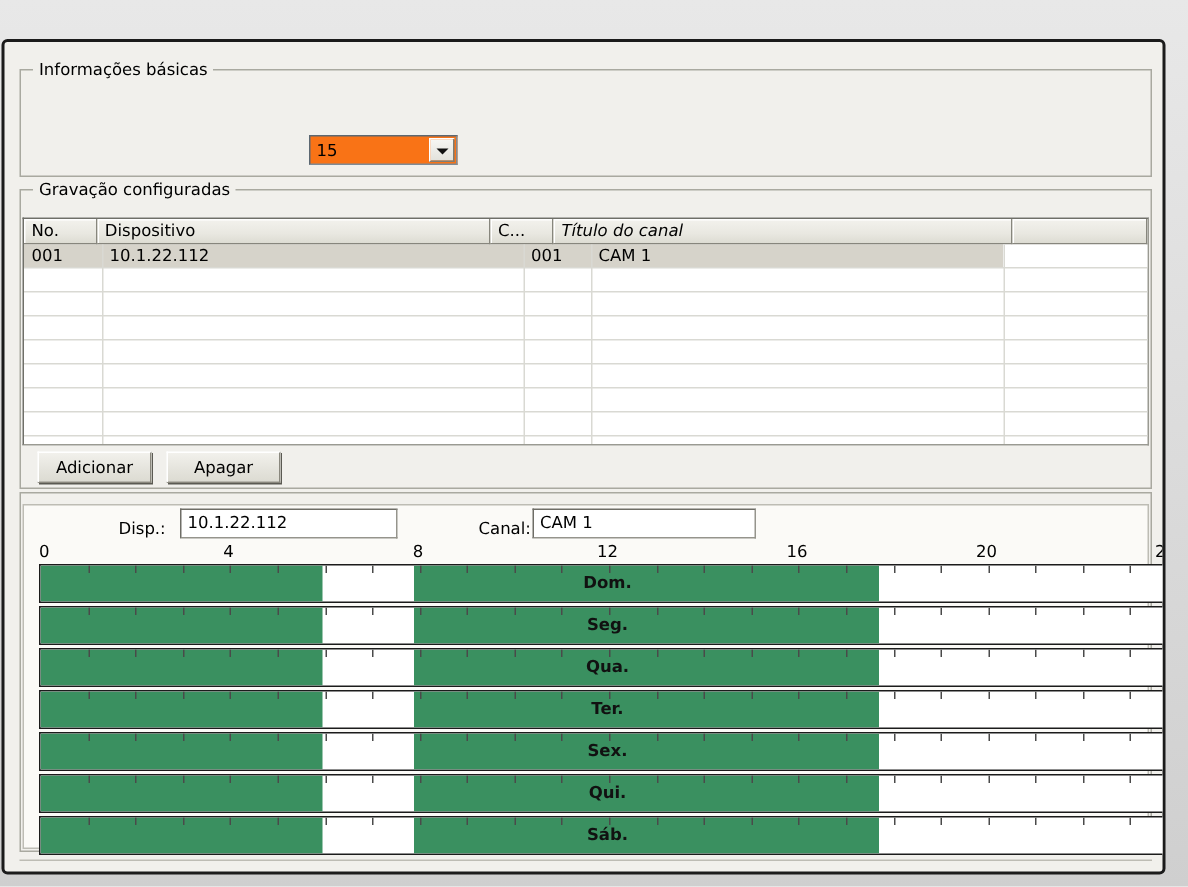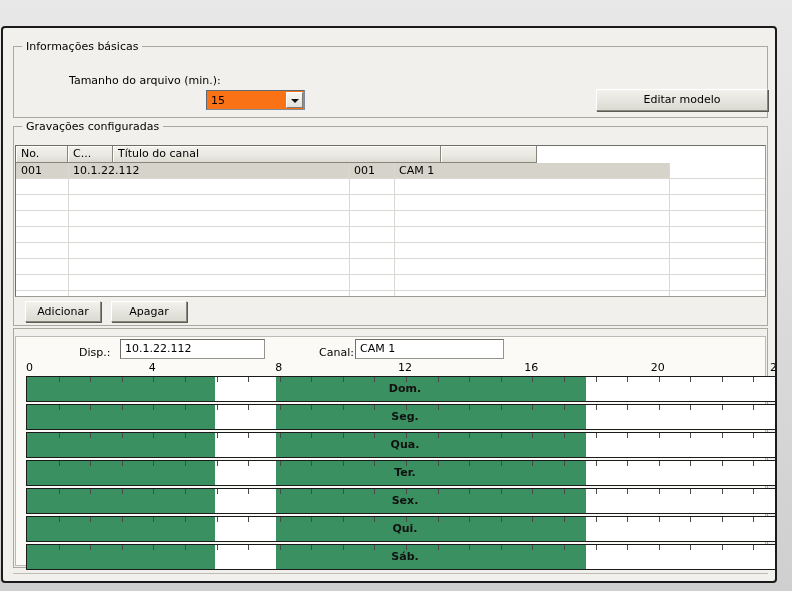--- a/index.html
+++ b/index.html
@@ -311,40 +311,39 @@
 
 <div id="window">
 
 
   <div id="client">
 
     <div class="groupbox" id="gb-basic">
       <span class="group-legend">Informações básicas</span>
     </div>
 
-    <div class="lbl" id="lbl-filesize">Tamanho do arquivo (min.):</div>
 
     <div class="combo" id="combo-filesize">
       <span class="combo-value">15</span>
       <span class="combo-arrow">
           <i></i>
         </span>
     </div>
 
-    <div class="btn" id="btn-edit-model">Editar modelo</div>
 
     <div class="groupbox" id="gb-recs">
-      <span class="group-legend">Gravações configuradas</span>
+      <span class="group-legend">Gravação configuradas</span>
     </div>
 
     <div id="table-wrap">
       <div id="thead">
           <div class="th" style="width: 52px;">No.</div>
+          <div class="th" style="width: 281px;">Dispositivo</div>
           <div class="th" style="width: 45px;">C...</div>
-          <div class="th" style="width: 328px;">Título do canal</div>
+          <div class="th" style="width: 328px; font-style: italic;">Título do canal</div>
           <div class="th" style="width: 96px;"></div>
         </div>
       <div id="tbody">
           <div class="tbody-row selected" style="top: 17px; background: linear-gradient(to right, rgb(214, 211, 202) 0px, rgb(214, 211, 202) 653px, rgb(255, 255, 255) 653px, rgb(255, 255, 255) 100%);">
             <div class="td" style="width: 52px;">001</div>
             <div class="td" style="width: 281px;">10.1.22.112</div>
             <div class="td" style="width: 45px;">001</div>
             <div class="td" style="width: 275px;">CAM 1</div>
             <div class="td" style="width: 96px;"></div>
           </div>

